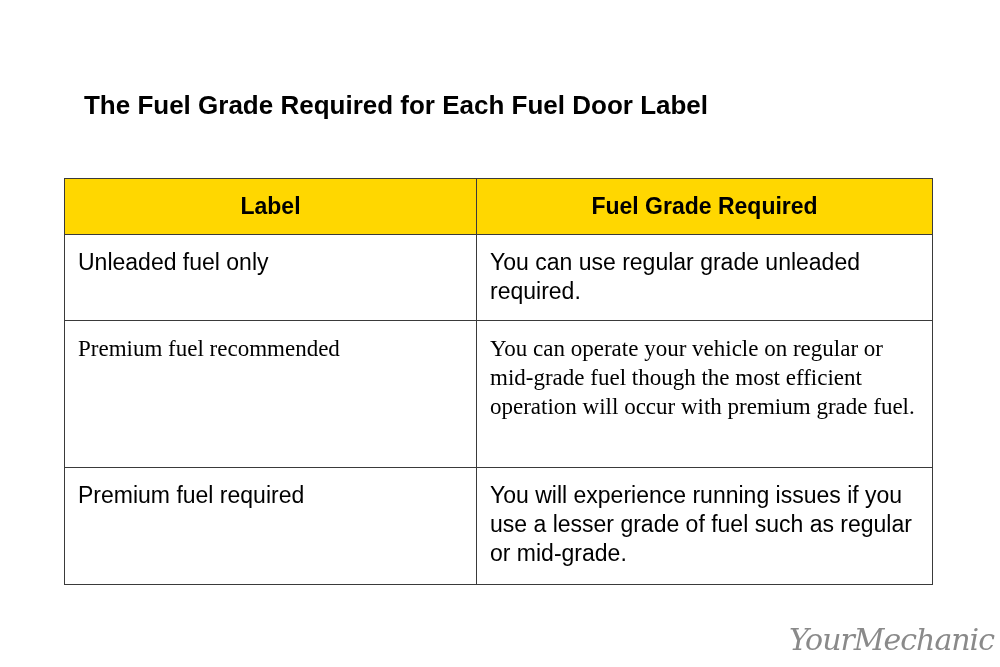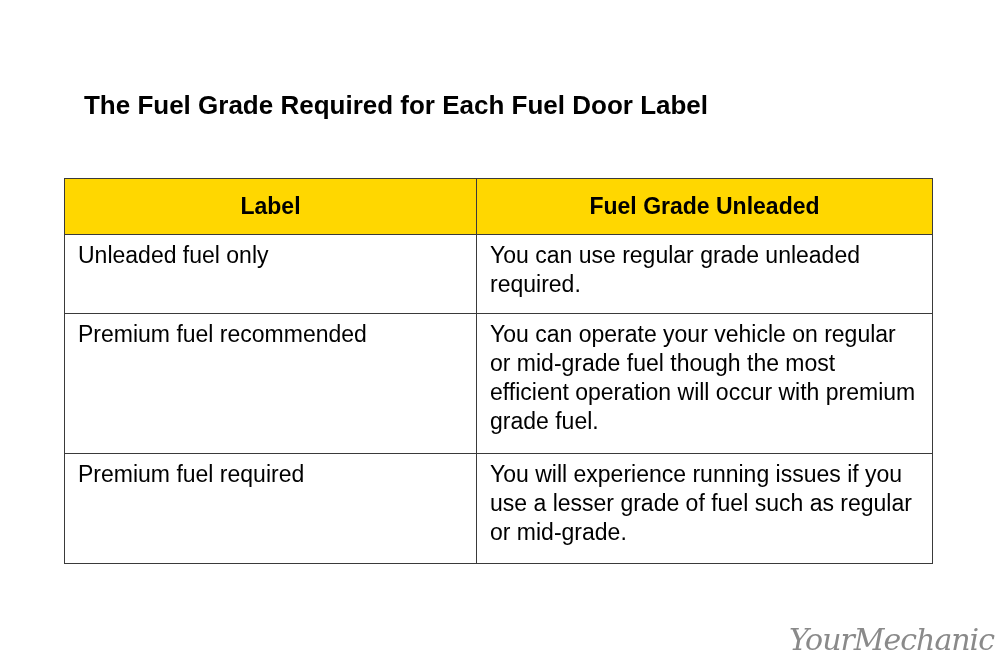--- a/index.html
+++ b/index.html
@@ -3,38 +3,38 @@
 <meta charset="utf-8">
 <style>
   html, body { margin:0; padding:0; }
   body { width:1000px; height:667px; background:#ffffff; position:relative; overflow:hidden;
          font-family:"Liberation Sans", sans-serif; color:#000; }
   .title { position:absolute; left:0; top:88px; width:792px; text-align:center;
            font-weight:bold; font-size:26px; line-height:34px; }
   table { position:absolute; left:64px; top:178px; width:869px; border-collapse:collapse; }
   th, td { border:1.5px solid #3a3a3a; vertical-align:top; }
   th { background:#ffd700; height:55px; font-size:23px; font-weight:bold; text-align:center; vertical-align:middle; padding:0;margin-top:16px; }
-  td { font-size:23px; line-height:29px; padding:6px 12px 0 13px; }
+  td { font-size:23px; line-height:29px; padding:13px 12px 0 13px; }
   td.c1 { width:386px; }
   tr.r1 td { height:72px; }
-  tr.r2 td { height:133px; }
+  tr.r2 td { height:133px;font-family:Liberation Serif, serif; }
   tr.r3 td { height:103px; }
   .logo { position:absolute; right:6px; bottom:10px; font-family:"DejaVu Serif", serif; font-style:italic;
           font-size:30px; color:#8a8a8a; letter-spacing:-1px; }
 </style>
 </head>
 <body>
 
 <div class="title">The Fuel Grade Required for Each Fuel Door Label</div>
 
 <table>
   <tbody>
       <tr>
     <th>Label</th>
-    <th>Fuel Grade Unleaded</th>
+    <th>Fuel Grade Required</th>
   </tr>
   <tr class="r1">
     <td class="c1">Unleaded fuel only</td>
     <td>You can use regular grade unleaded required.</td>
   </tr>
   <tr class="r2">
     <td class="c1">Premium fuel recommended</td>
     <td>You can operate your vehicle on regular or mid-grade fuel though the most efficient operation will occur with premium grade fuel.</td>
   </tr>
   <tr class="r3">

